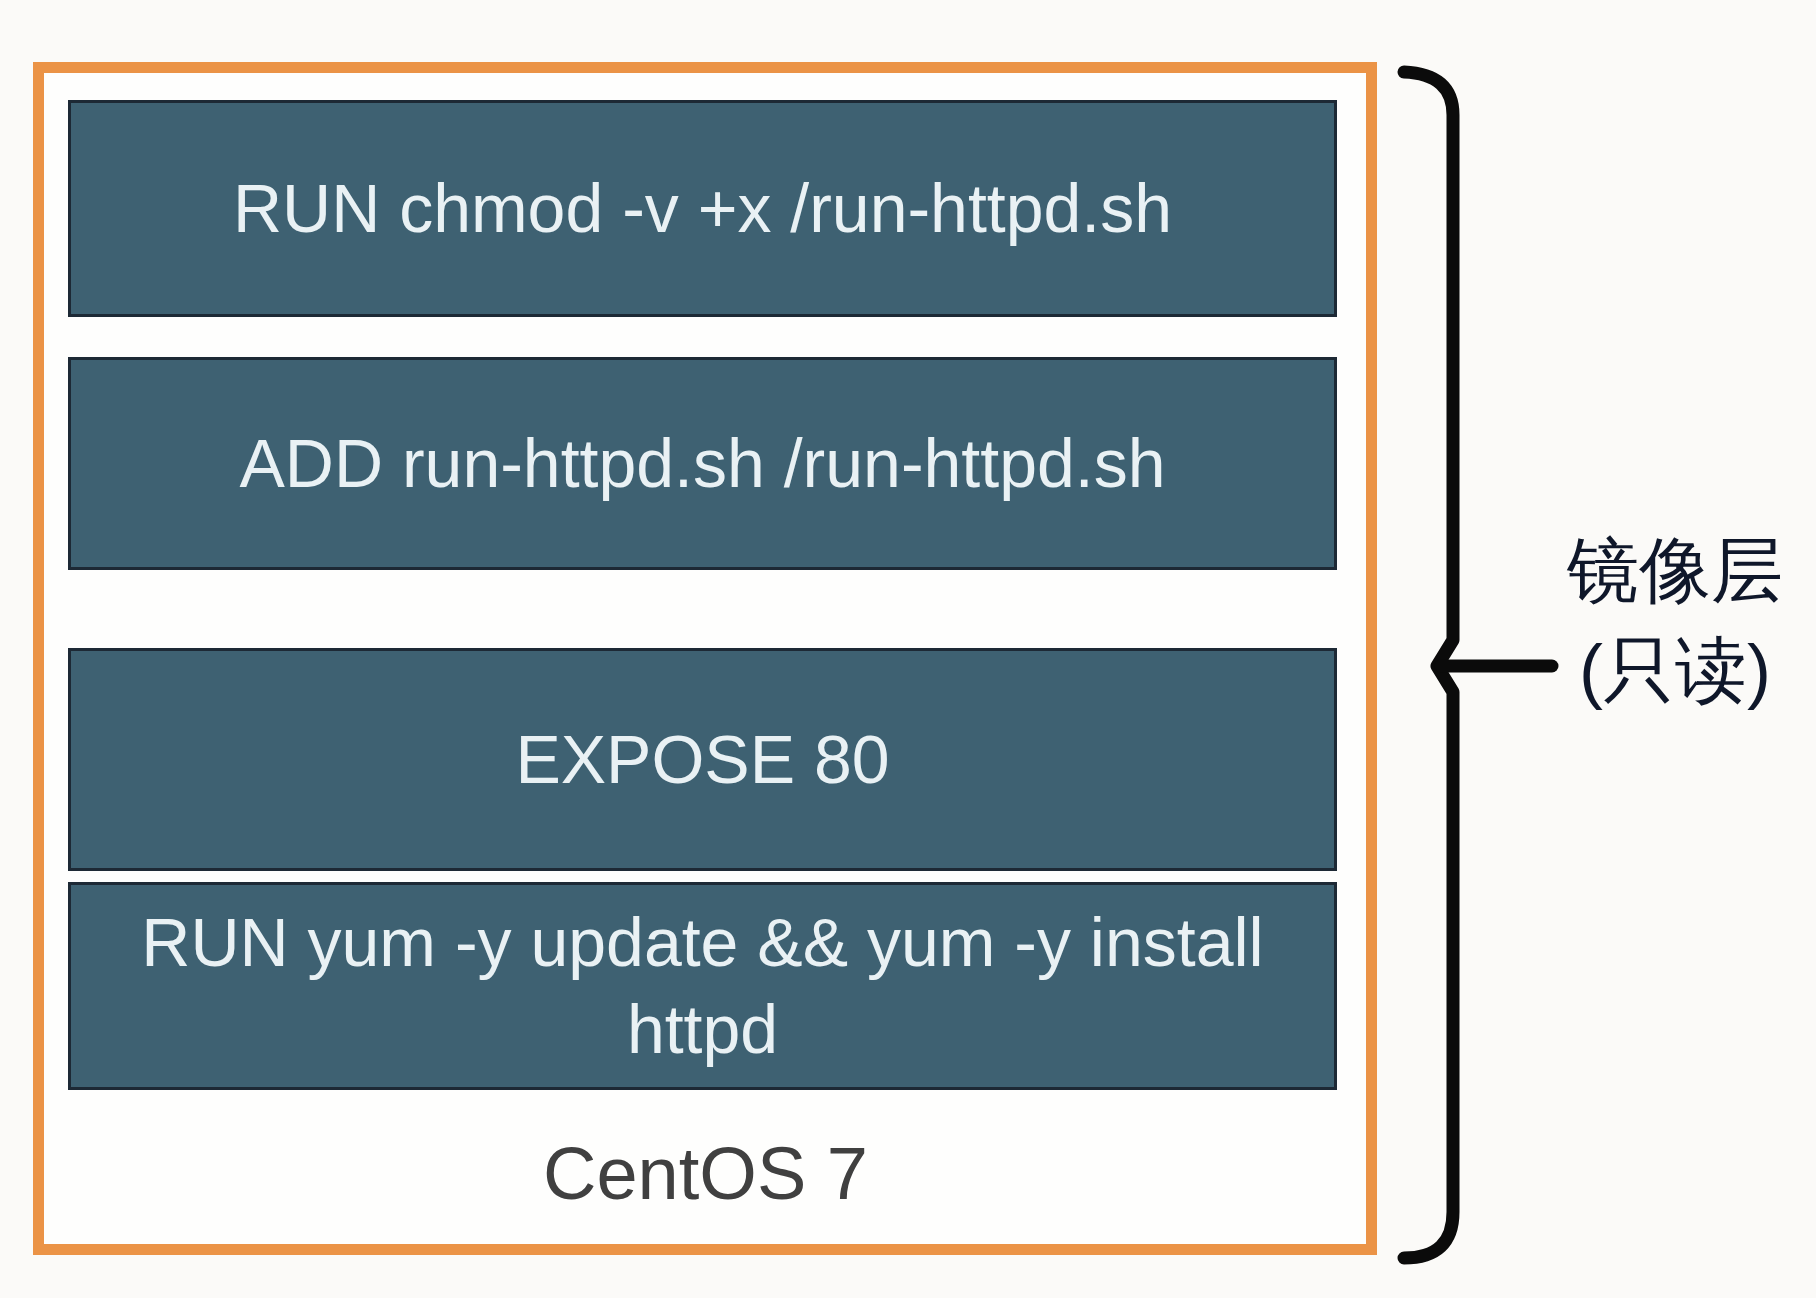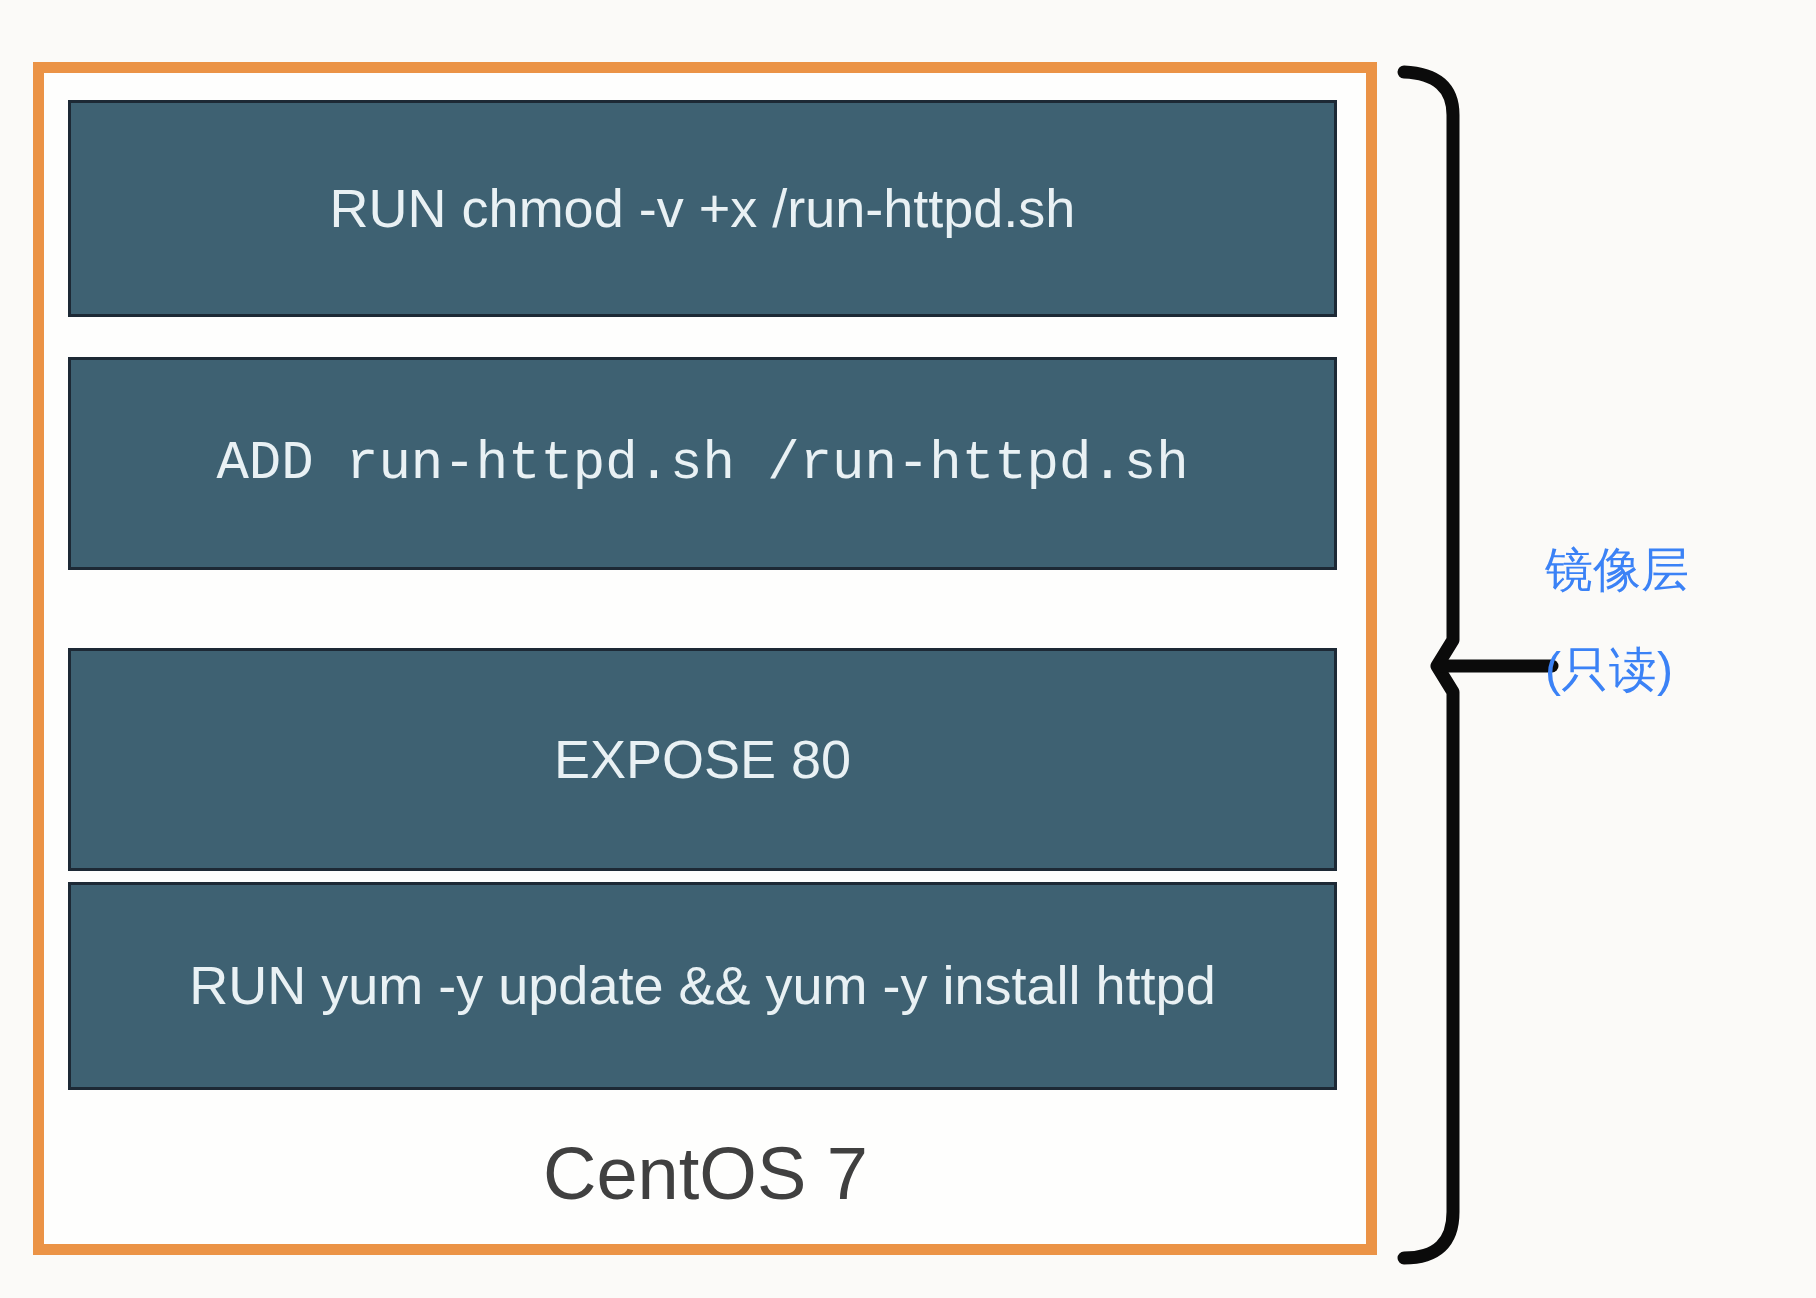--- a/index.html
+++ b/index.html
@@ -9,37 +9,37 @@
     font-family:"Liberation Sans","DejaVu Sans",sans-serif;
   }
   .image-box{
     position:absolute;left:33px;top:62px;width:1344px;height:1193px;
     box-sizing:border-box;border:11px solid #EB9346;background:#FEFEFD;
   }
   .layer{
     position:absolute;left:68px;width:1269px;
     box-sizing:border-box;border:3px solid #1D2935;background:#3E6172;
     display:flex;align-items:center;justify-content:center;
-    color:#E9F1F4;font-size:54px;line-height:1.28;text-align:center;
+    color:#E9F1F4;font-size:68px;line-height:1.28;text-align:center;
     letter-spacing:0px;
   }
   .layer-1{top:100px;height:217px;}
-  .layer-2{top:357px;height:213px;font-family:Liberation Mono, monospace;}
+  .layer-2{top:357px;height:213px;}
   .layer-3{top:610px;height:223px;margin-top:38px;}
   .layer-4{top:882px;height:208px;}
   .layer-4 .layer-label{padding:0 70px;}
   .base-label{
     position:absolute;left:44px;top:1128px;width:1323px;height:90px;
     display:flex;align-items:center;justify-content:center;
     color:#404040;font-size:74px;
   }
   .brace-svg{position:absolute;left:0;top:0;width:1816px;height:1298px;pointer-events:none;}
   .annotation-label{
     position:absolute;left:1545px;top:520px;width:260px;
-    color:#3b82f6;font-size:48px;line-height:100px;
+    text-align:center;color:#0f172a;font-size:72px;line-height:100px;
     white-space:nowrap;
   }
 </style>
 </head>
 <body>
 
 <div class="image-box">
 </div>
 
 <div class="layer layer-1">

